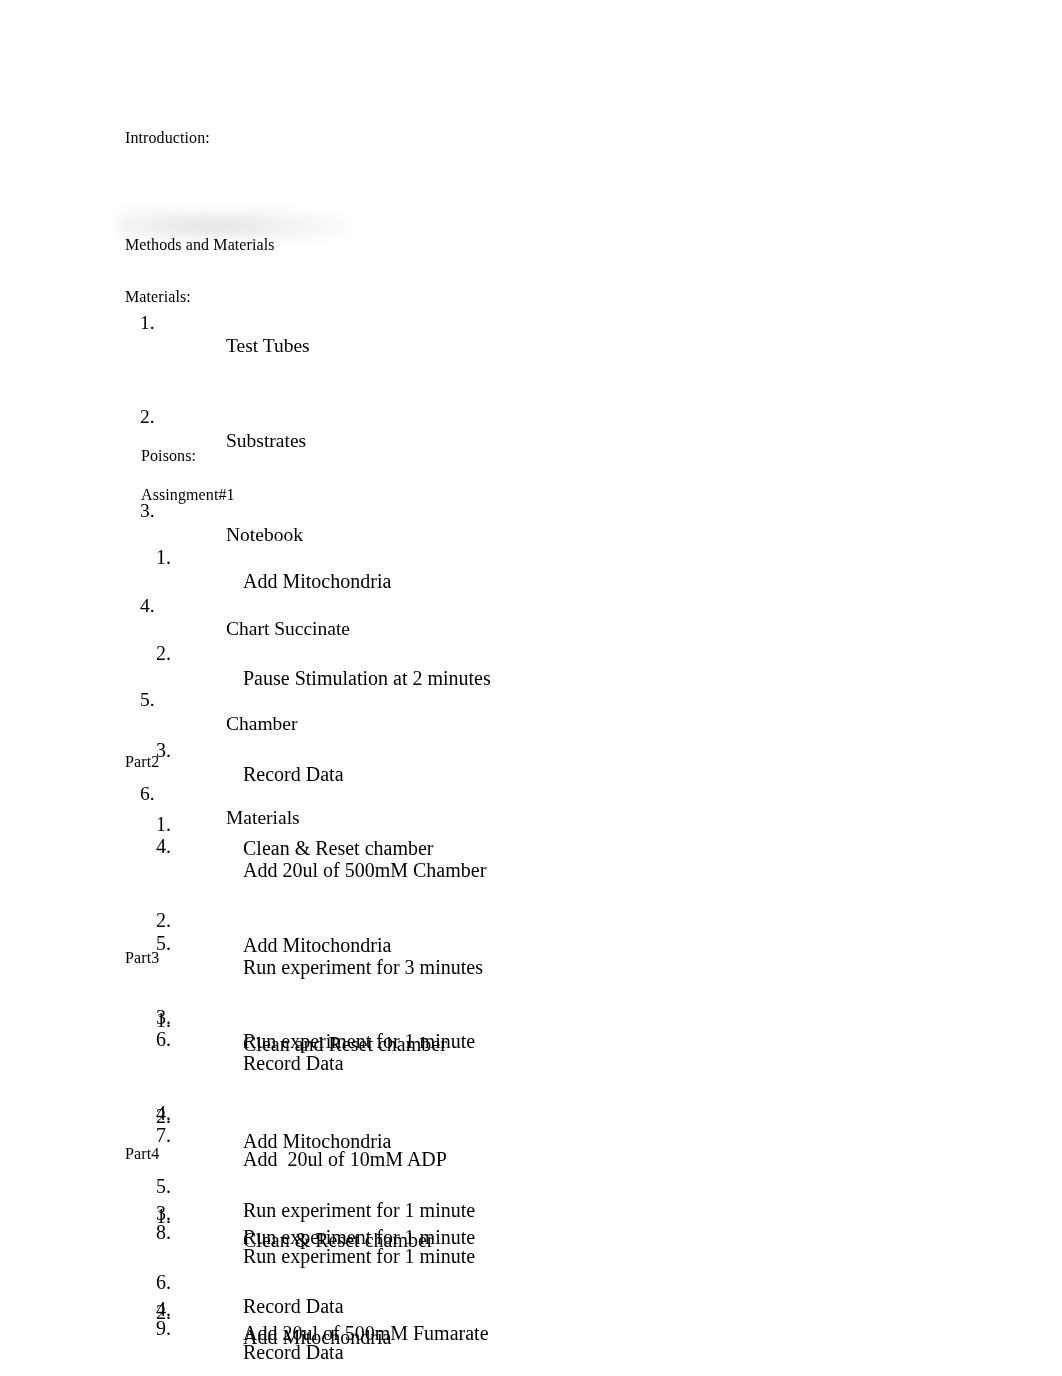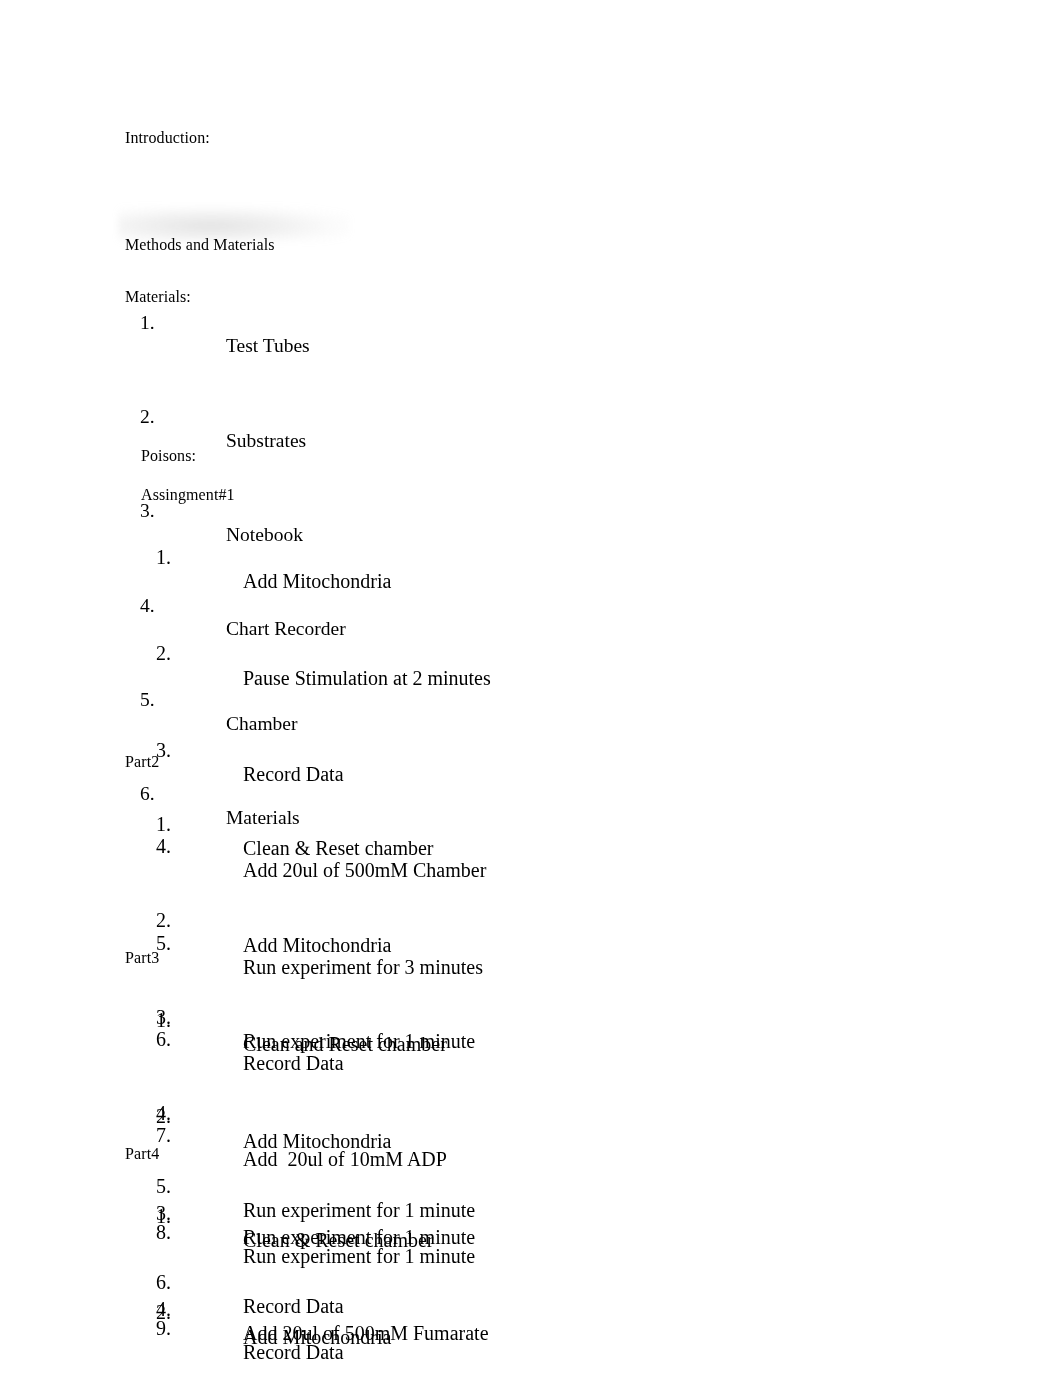--- a/index.html
+++ b/index.html
@@ -129,21 +129,21 @@
       <li>
         <span class="num">2.</span>
         <span class="txt">Substrates</span>
       </li>
       <li>
         <span class="num">3.</span>
         <span class="txt">Notebook</span>
       </li>
       <li>
         <span class="num">4.</span>
-        <span class="txt">Chart Recorder</span>
+        <span class="txt">Chart Succinate</span>
       </li>
       <li>
         <span class="num">5.</span>
         <span class="txt">Chamber</span>
       </li>
       <li>
         <span class="num">6.</span>
         <span class="txt">Materials</span>
       </li>
     </ol>

